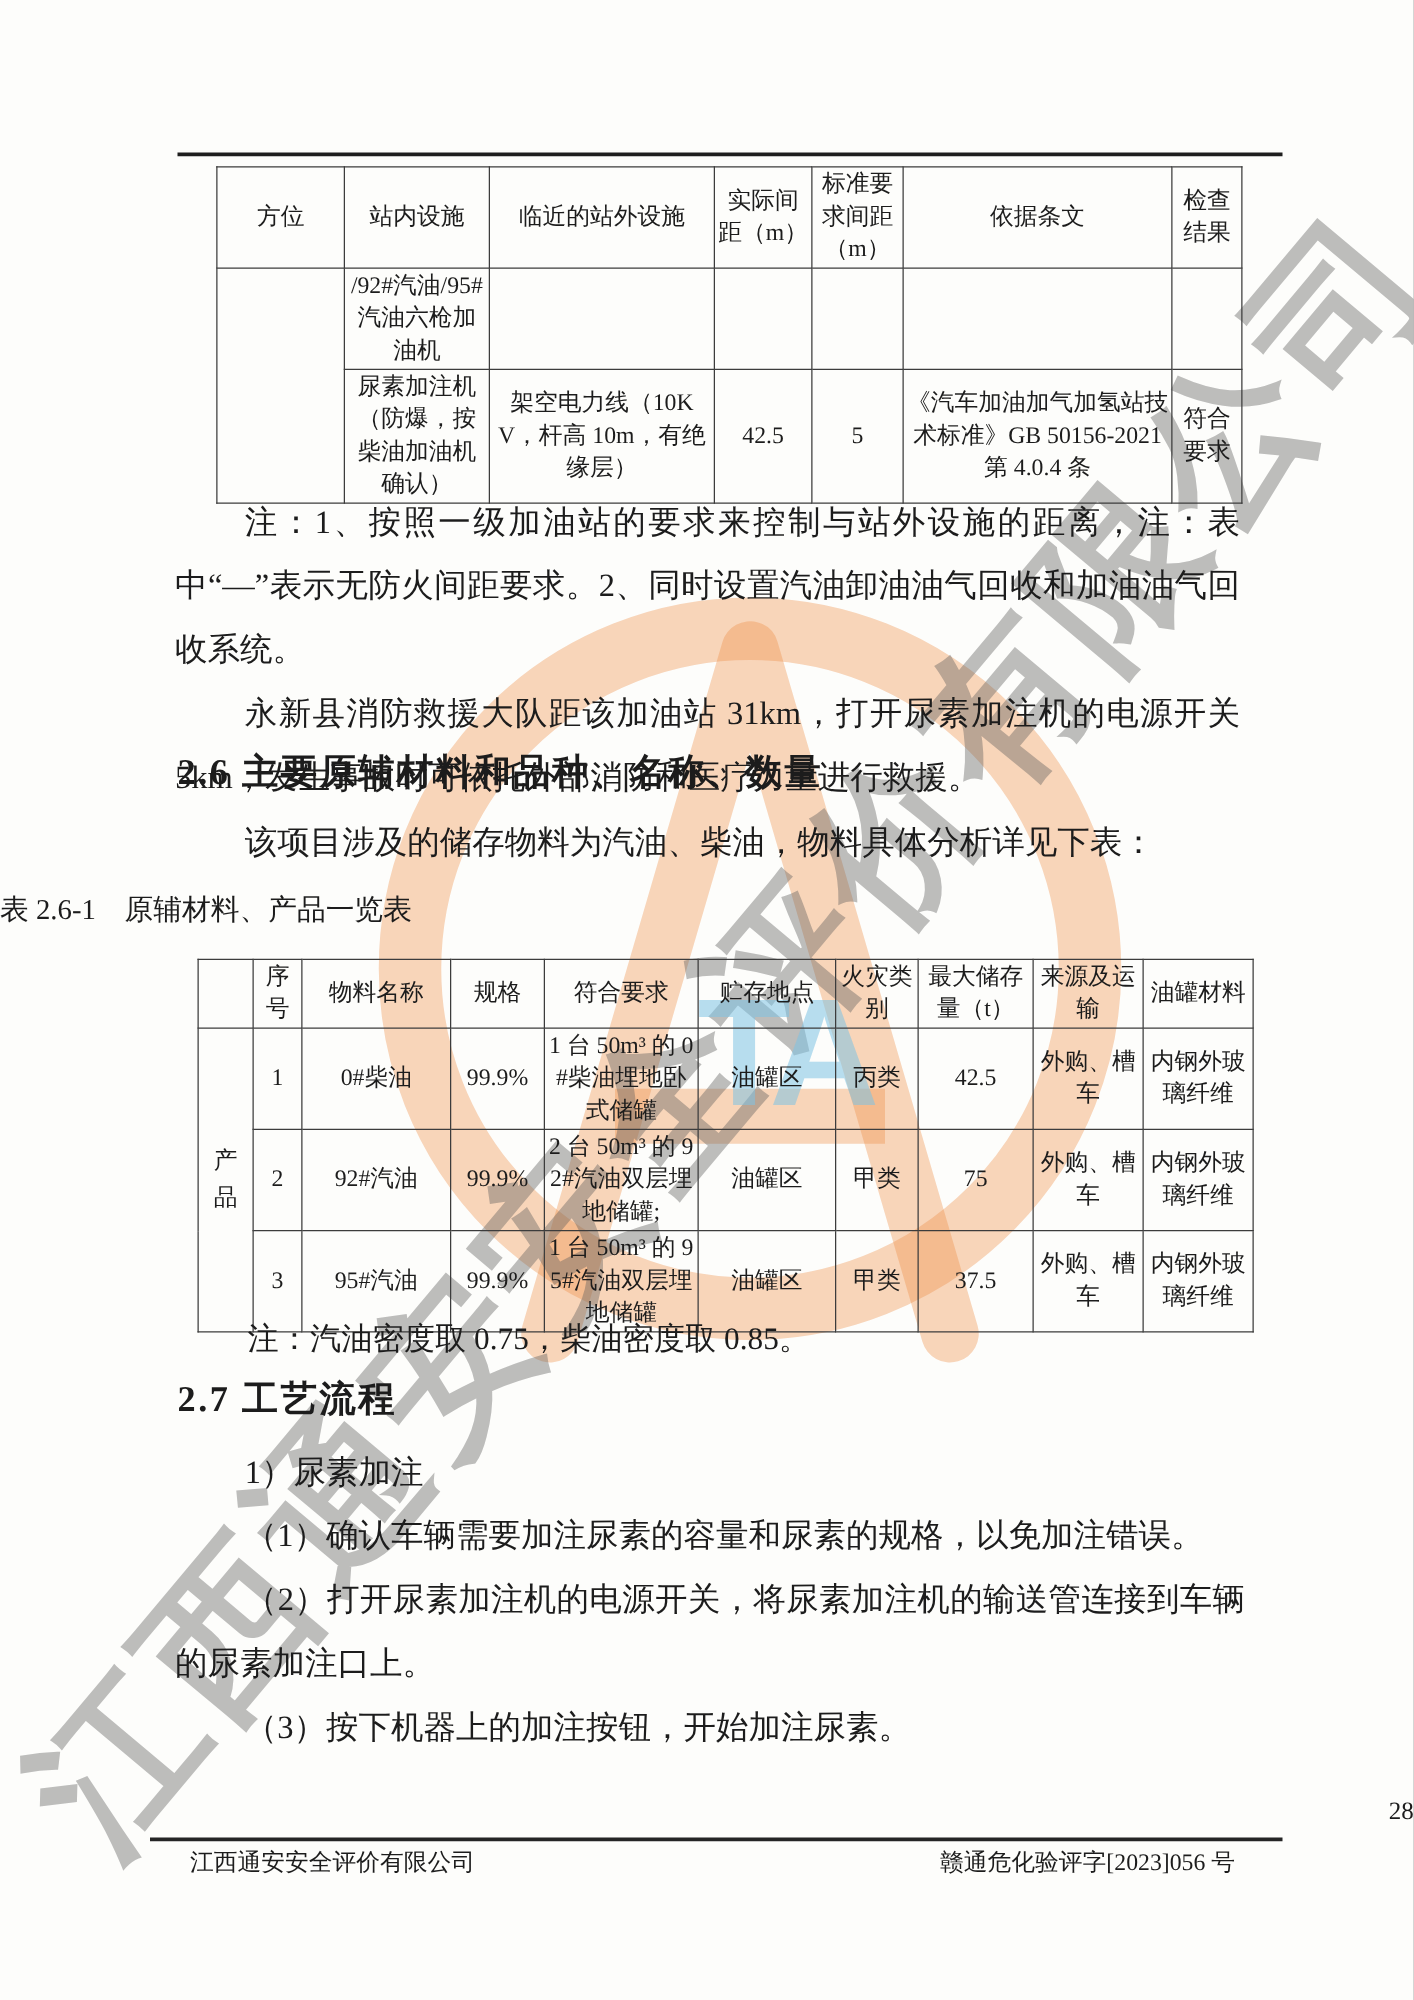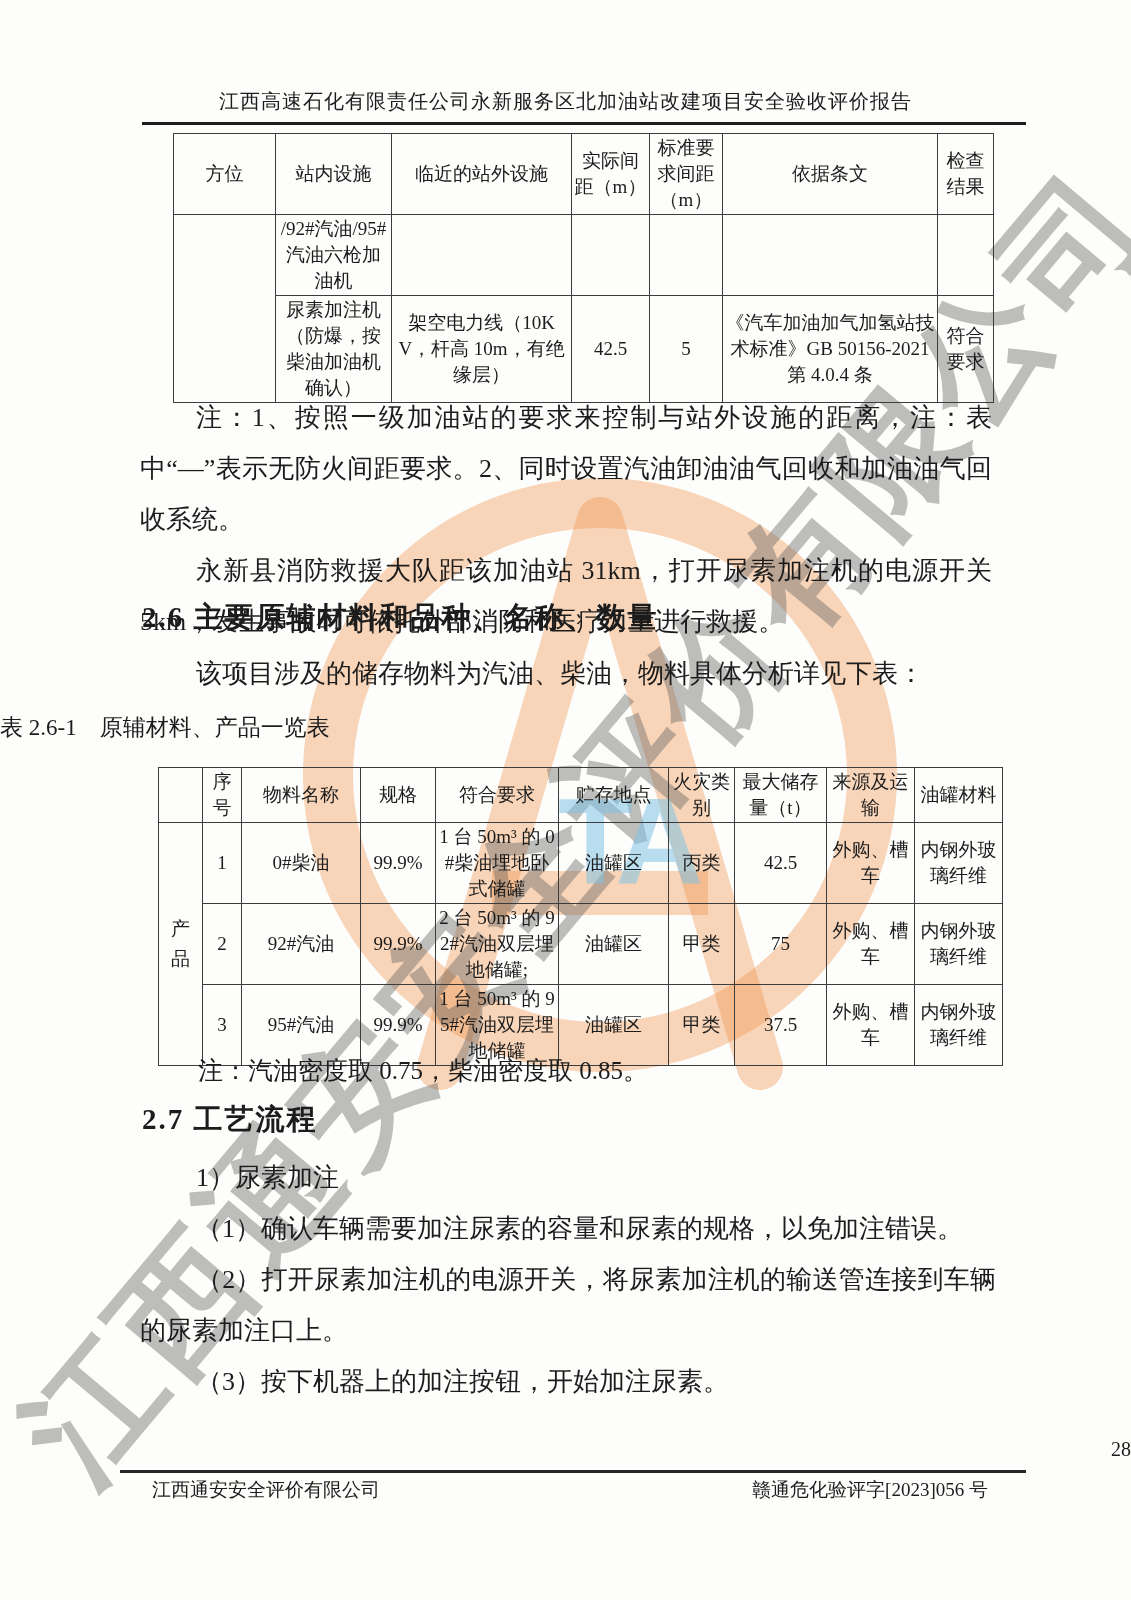--- a/index.html
+++ b/index.html
@@ -74,21 +74,20 @@
           <line x1="242" y1="468" x2="458" y2="468" stroke-width="44"></line>
         </g>
       </svg>
     </div>
     <div class="wm-diag">江西通安安全评价有限公司</div>
     <div class="wm-blue">TA</div>
   </div>
 
   <div class="content">
 
-    <div class="doc-title">江西高速石化有限责任公司永新服务区北加油站改建项目安全验收评价报告</div>
     <div class="head-rule"></div>
 
     <table class="table1">
       <colgroup>
         <col style="width:102px">
           <col style="width:116px">
           <col style="width:180px">
         <col style="width:78px">
           <col style="width:73px">
           <col style="width:215px">

